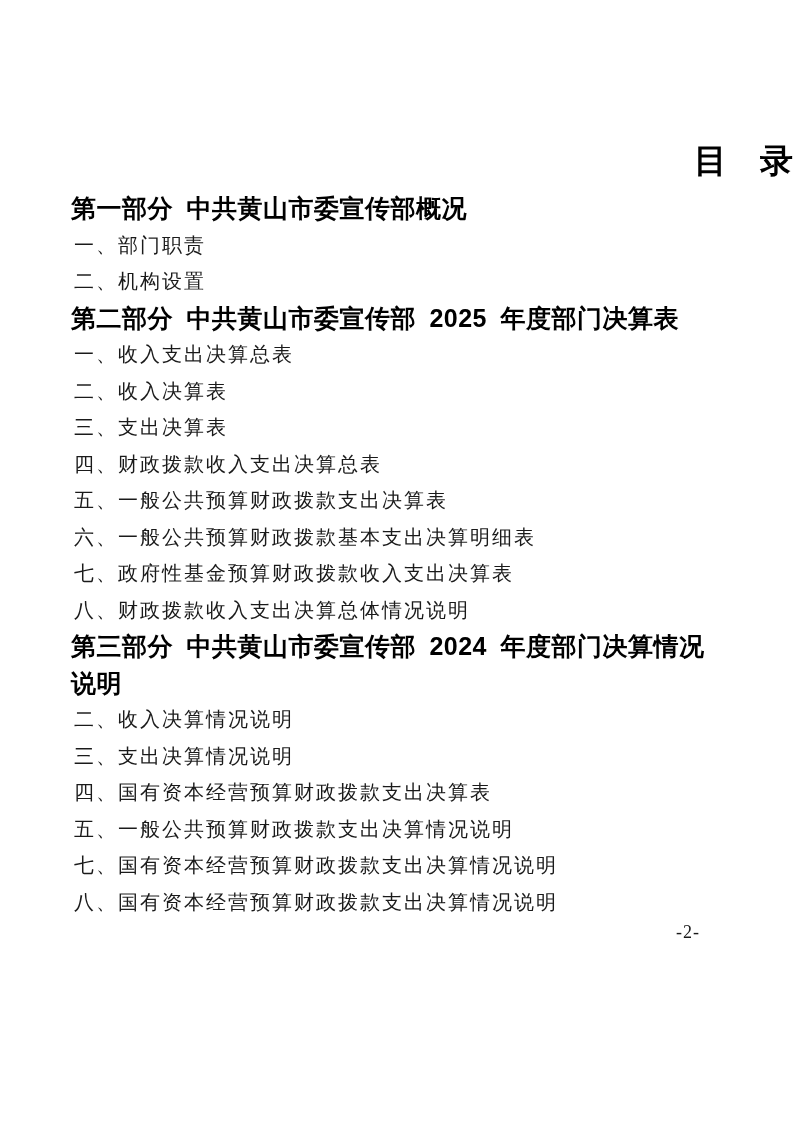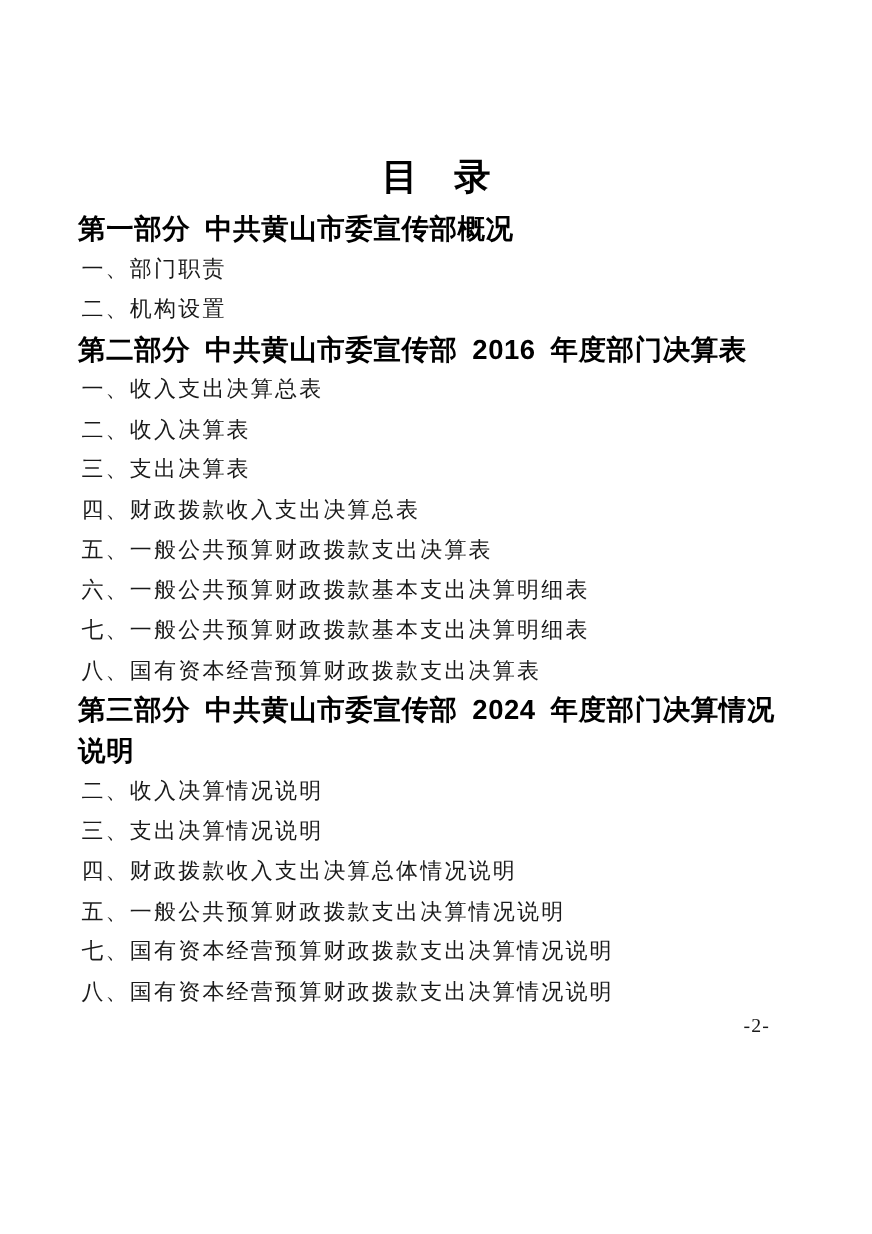--- a/index.html
+++ b/index.html
@@ -12,21 +12,21 @@
     font-family: "Liberation Serif", "DejaVu Serif", serif;
     color: #111111;
   }
   .page {
     width: 793px;
     height: 1122px;
     background: #ffffff;
   }
   .doc-title {
     margin-top: 141px;
-    text-align: center;
+    text-align: right;
     font-size: 33px;
     font-weight: bold;
     line-height: 40px;
     color: #000000;
     font-family: "Liberation Sans", "DejaVu Sans", sans-serif;
   }
   .toc {
     margin-top: 9px;
     margin-left: 71px;
     width: 645px;
@@ -65,34 +65,34 @@
 <div class="page">
 
   <div class="doc-title">目　录</div>
 
   <div class="toc">
 
     <div class="heading">第一部分 中共黄山市委宣传部概况</div>
     <div class="item">一、部门职责</div>
     <div class="item">二、机构设置</div>
 
-    <div class="heading">第二部分 中共黄山市委宣传部 2016 年度部门决算表</div>
+    <div class="heading">第二部分 中共黄山市委宣传部 2025 年度部门决算表</div>
     <div class="item">一、收入支出决算总表</div>
     <div class="item">二、收入决算表</div>
     <div class="item">三、支出决算表</div>
     <div class="item">四、财政拨款收入支出决算总表</div>
     <div class="item">五、一般公共预算财政拨款支出决算表</div>
     <div class="item">六、一般公共预算财政拨款基本支出决算明细表</div>
-    <div class="item">七、一般公共预算财政拨款基本支出决算明细表</div>
-    <div class="item">八、国有资本经营预算财政拨款支出决算表</div>
+    <div class="item">七、政府性基金预算财政拨款收入支出决算表</div>
+    <div class="item">八、财政拨款收入支出决算总体情况说明</div>
 
     <div class="heading">第三部分 中共黄山市委宣传部 2024 年度部门决算情况说明</div>
     <div class="item">二、收入决算情况说明</div>
     <div class="item">三、支出决算情况说明</div>
-    <div class="item">四、财政拨款收入支出决算总体情况说明</div>
+    <div class="item">四、国有资本经营预算财政拨款支出决算表</div>
     <div class="item">五、一般公共预算财政拨款支出决算情况说明</div>
     <div class="item">七、国有资本经营预算财政拨款支出决算情况说明</div>
     <div class="item">八、国有资本经营预算财政拨款支出决算情况说明</div>
 
   </div>
 
   <div class="page-number">-2-</div>
 
 </div>
 

